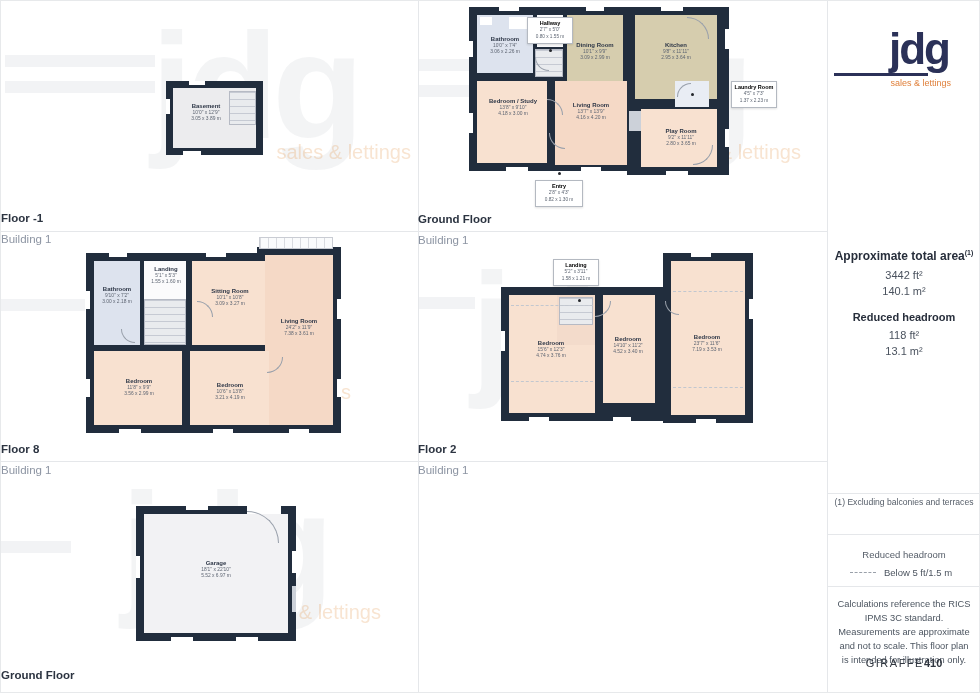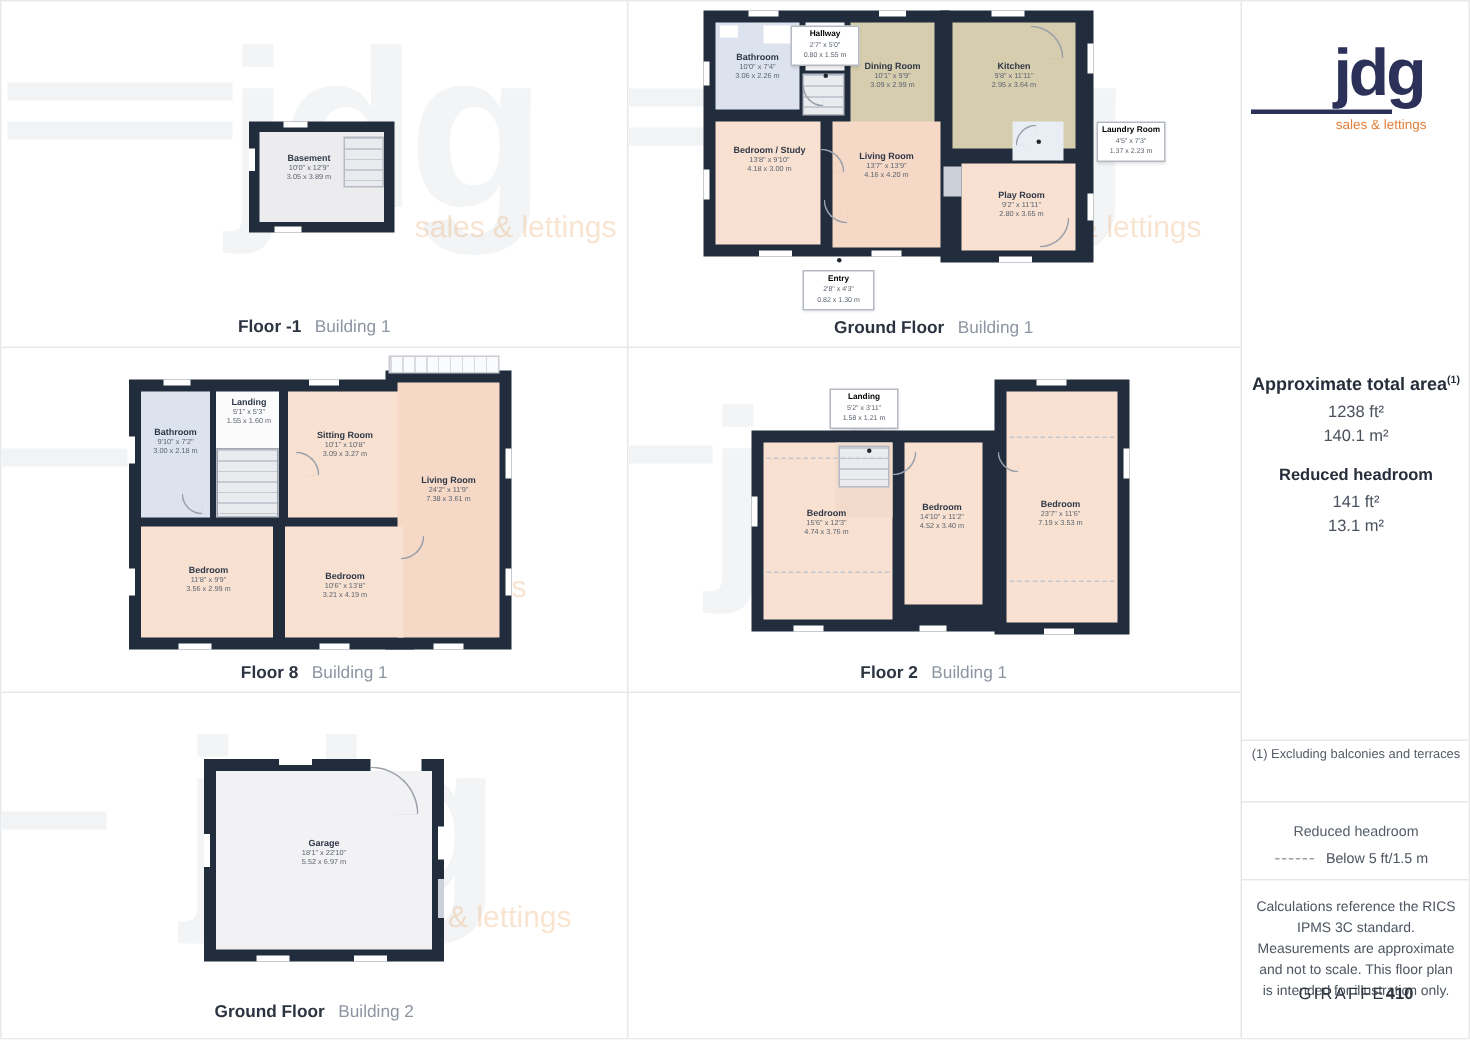--- a/index.html
+++ b/index.html
@@ -23,21 +23,21 @@
   .arc-tr{border-left:none;border-bottom:none;border-radius:0 100% 0 0;}
   .room-label{position:absolute;z-index:4;text-align:center;color:#2e3747;}
   .rl-name{font-size:6px;font-weight:bold;line-height:1.35;}
   .rl-dims{font-size:4.9px;color:#5d6572;line-height:1.3;}
   .callout{position:absolute;z-index:5;background:#fff;border:1px solid #b4b9c1;box-shadow:0 1px 2px rgba(0,0,0,.12);
            text-align:center;padding:2px 2px;box-sizing:border-box;}
   .callout .rl-name{font-size:5.5px;}
   .callout .rl-dims{font-size:4.7px;}
   .dot{position:absolute;z-index:6;width:3px;height:3px;background:#23262b;border-radius:50%;}
   .dash{position:absolute;z-index:3;border-top:1px dashed #c2c7cf;}
-  .panel-label{position:absolute;z-index:4;display:flex;justify-content:center;gap:9px;font-size:11.5px;}
+  .panel-label{position:absolute;z-index:4;display:flex;justify-content:center;gap:9px;font-size:11.5px;flex-direction:column;}
   .pl-floor{font-weight:bold;color:#2c3441;}
   .pl-bld{color:#8d95a3;}
   
   .logo-jdg{position:absolute;z-index:4;left:868px;top:26px;width:80px;text-align:right;
             font-size:44px;font-weight:bold;letter-spacing:-2px;color:#2b3158;line-height:1;}
   .logo-line{position:absolute;z-index:3;left:833px;top:72px;width:94px;height:2.5px;background:#2b3158;}
   .logo-tag{position:absolute;z-index:4;left:845px;top:77px;width:105px;text-align:right;font-size:9px;color:#e0813c;}
   .sum{position:absolute;z-index:4;left:826px;width:154px;text-align:center;}
   .sum-title{font-size:12px;font-weight:bold;color:#272e3b;}
   .sum-title sup{font-size:7px;}
@@ -314,24 +314,24 @@
     <span class="pl-bld">Building 2</span>
   </div>
 
   <div class="logo-line"></div>
   <div class="logo-jdg">jdg</div>
   <div class="logo-tag">sales &amp; lettings</div>
 
   <div class="sum sum-title" style="top:248px;">
     <span>Approximate total area</span><sup>(1)</sup>
   </div>
-  <div class="sum sum-val" style="top:268px;">1238 ft²</div>
+  <div class="sum sum-val" style="top:268px;">3442 ft²</div>
   <div class="sum sum-val" style="top:284px;">140.1 m²</div>
   <div class="sum sum-title" style="top:310px;font-size:11px;">Reduced headroom</div>
-  <div class="sum sum-val" style="top:328px;">141 ft²</div>
+  <div class="sum sum-val" style="top:328px;">118 ft²</div>
   <div class="sum sum-val" style="top:344px;">13.1 m²</div>
 
   <div class="note" style="top:496px;">(1) Excluding balconies and terraces</div>
 
   <div class="note" style="top:548px;font-size:9.5px;">Reduced headroom</div>
   <div class="legend-row" style="top:566px;">
     <span class="legend-dash"></span>
     <span class="legend-text">Below 5 ft/1.5 m</span>
   </div>
 

